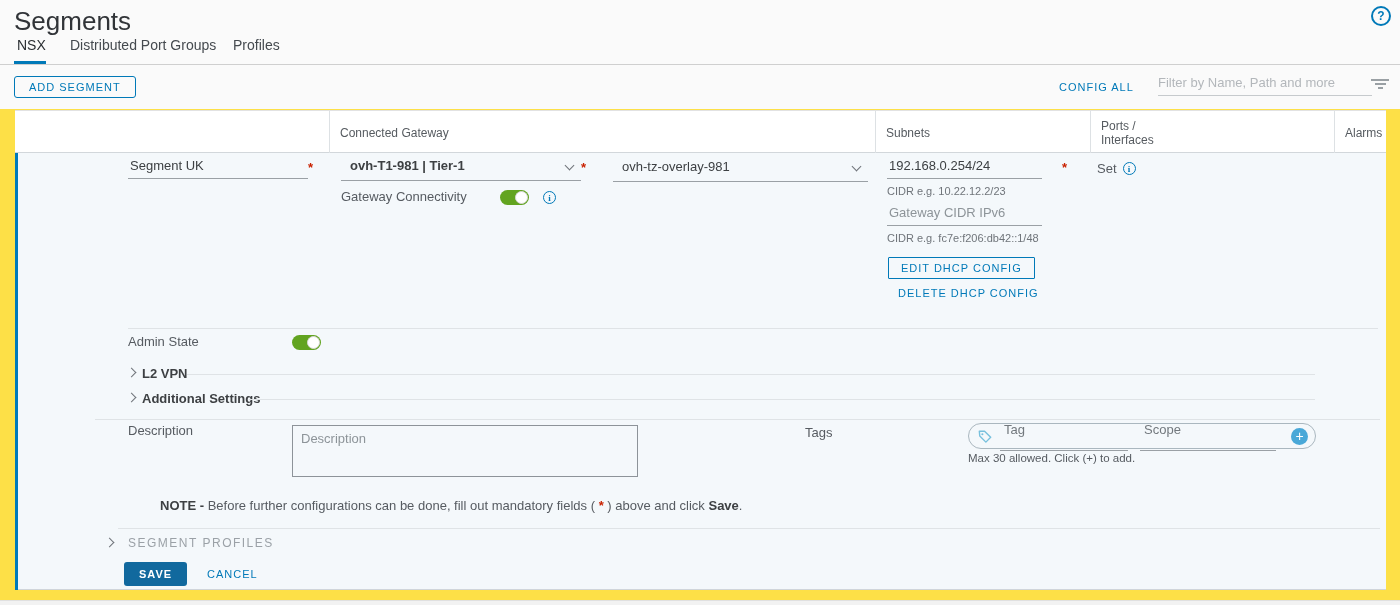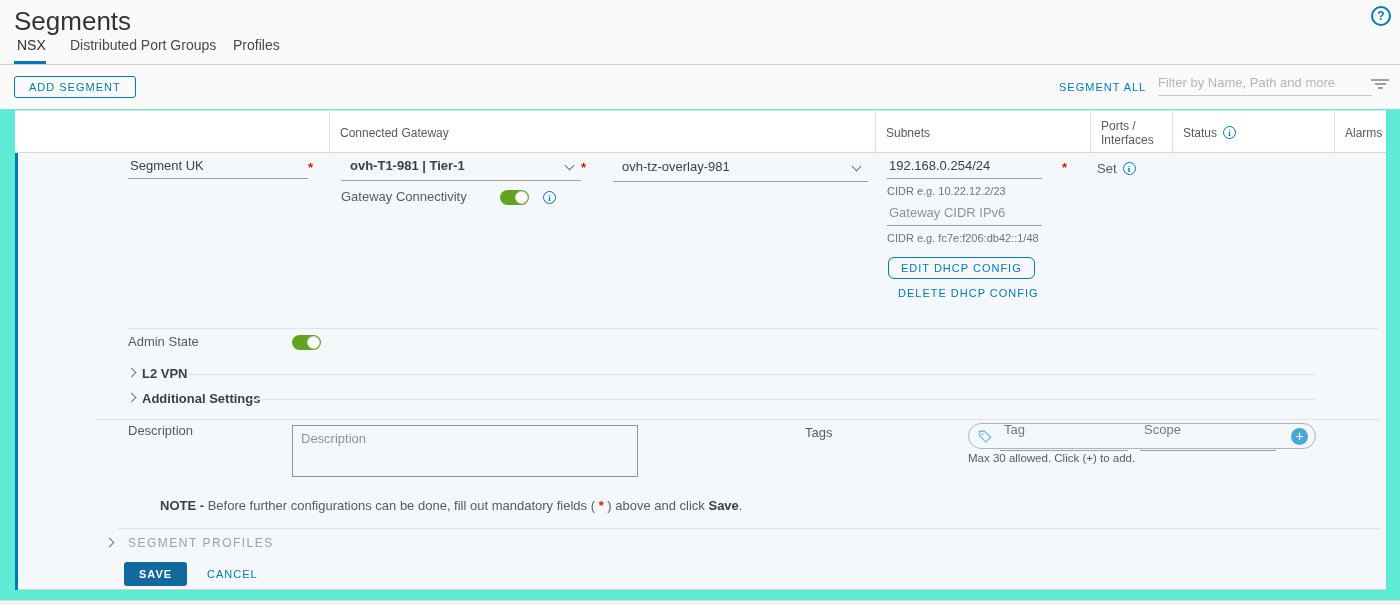--- a/index.html
+++ b/index.html
@@ -1,17 +1,17 @@
 <!DOCTYPE html>
 <html><head>
 <meta charset="utf-8">
 <style>
   * { box-sizing: border-box; }
   body { margin:0; font-family:"Liberation Sans", sans-serif; background:#fff; }
-  .page { position:relative; width:1400px; height:605px; background:#5eead4; overflow:hidden; }
+  .page { position:relative; width:1400px; height:605px; background:#fde047; overflow:hidden; }
   .topband { position:absolute; left:0; top:0; width:1400px; height:109px; background:#fafafa; }
 
   
   .page-title { position:absolute; left:14px; top:6px; font-size:26px; font-weight:300; color:#313438; }
   .help-icon { position:absolute; left:1371px; top:6px; width:20px; height:20px; border:2px solid #0079b8;
     border-radius:50%; color:#0079b8; font-size:12px; font-weight:700; display:flex; align-items:center; justify-content:center; cursor:pointer; }
   .help-icon::after { content:"?"; }
 
   
   .tabbar-border { position:absolute; left:0; top:64px; width:1400px; height:1px; background:#cfcfcf; }
@@ -62,21 +62,21 @@
   .select .sel-text { position:absolute; left:9px; top:2px; font-size:13px; color:#3d4043; }
   .chev { display:inline-block; width:7px; height:7px; border-right:1.5px solid #6f747a; border-bottom:1.5px solid #6f747a; }
   .chev.down { transform:rotate(45deg); } .chev.right { transform:rotate(-45deg); }
   .select .chev { position:absolute; right:8px; top:6px; }
 
   .label { position:absolute; font-size:13px; color:#565b61; }
 
   .toggle { position:absolute; width:29px; height:15px; border-radius:8px; background:#62a420; cursor:pointer; }
   .toggle .knob { position:absolute; right:1px; top:1px; width:13px; height:13px; border-radius:50%; background:#fff; border:1px solid #d9d9d9; }
 
-  .btn-outline { position:absolute; height:22px; padding:0 12px; background:transparent; border:1px solid #0079b8; border-radius:6px;
+  .btn-outline { position:absolute; height:22px; padding:0 12px; background:transparent; border:1px solid #0079b8; border-radius:1px;
     color:#0079b8; font-size:11px; font-weight:500; letter-spacing:1px; font-family:"Liberation Sans",sans-serif; cursor:pointer; }
   .link-caps { position:absolute; font-size:11px; font-weight:500; letter-spacing:1px; color:#0079b8; cursor:pointer; }
 
   .divider { position:absolute; height:1px; background:#dfe3e6; }
 
   .expander { position:absolute; cursor:pointer; }
   .expander .chev { position:absolute; left:0; top:3px; }
   .expander .exp-label { position:absolute; left:14px; top:0; font-size:13px; font-weight:700; color:#3d4043; white-space:nowrap; }
   .exp-line { position:absolute; height:1px; background:#dfe3e6; }
 
@@ -119,36 +119,32 @@
   <div class="page-title">Segments</div>
   <span class="help-icon"></span>
 
   <div class="tab tab-nsx active">NSX</div>
   <div class="tab tab-dpg">Distributed Port Groups</div>
   <div class="tab tab-profiles">Profiles</div>
   <div class="tab-underline"></div>
   <div class="tabbar-border"></div>
 
   <button class="add-segment-btn">ADD SEGMENT</button>
-  <span class="expand-all">SEGMENT ALL</span>
+  <span class="expand-all">CONFIG ALL</span>
   <input class="filter-input" placeholder="Filter by Name, Path and more" style="">
   <span class="filter-icon">
       <i></i>
       <i></i>
       <i></i>
     </span>
 
   <div class="thead">
     <div class="th th-cgw">Connected Gateway</div>
     <div class="th th-ports">Ports / Interfaces</div>
     <div class="th th-subnets">Subnets</div>
-    <div class="th th-status">
-      <span>Status</span>
-      <span class="info-icon"></span>
-    </div>
     <div class="th th-alarms">Alarms</div>
   </div>
 
   <div class="formrow">
     <div class="rowbar"></div>
 
     <input class="u-input" style="left: 113px; top: 3px; width: 180px;" value="Segment UK">
     <span class="req" style="left:293px; top:7px;">*</span>
 
     <div class="select" style="left:326px; top:3px; width:240px;font-weight:bold;">

